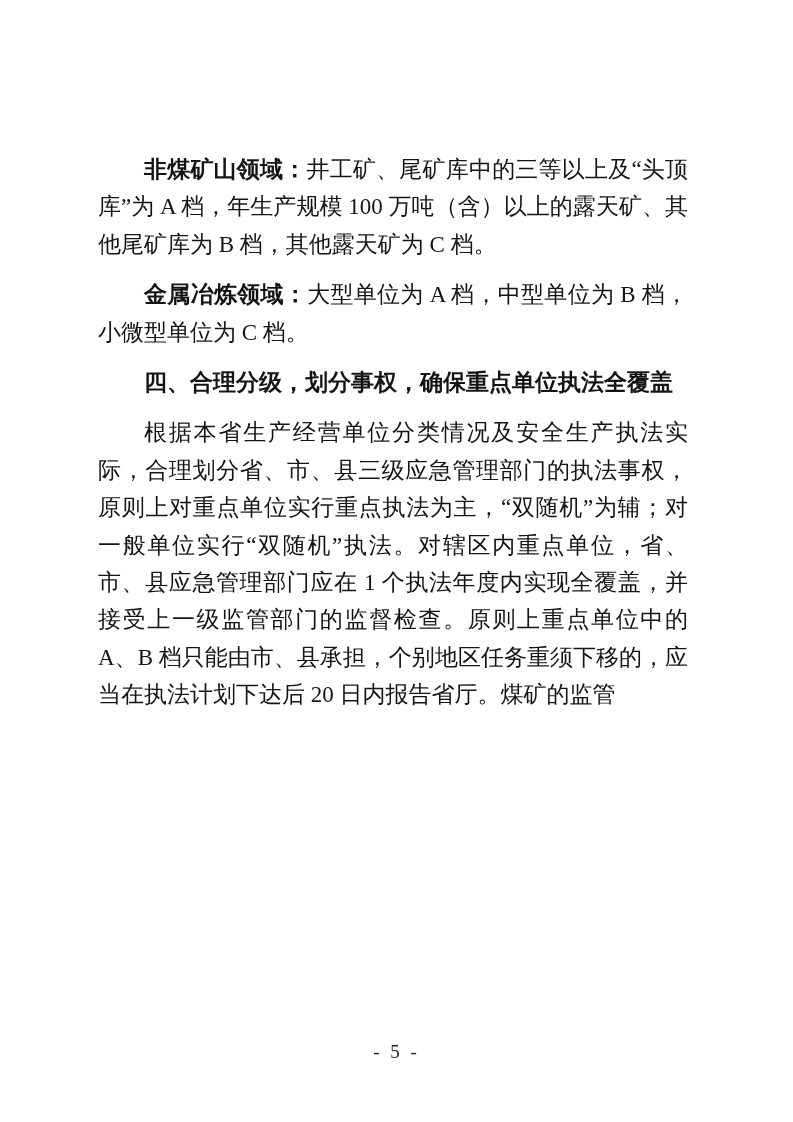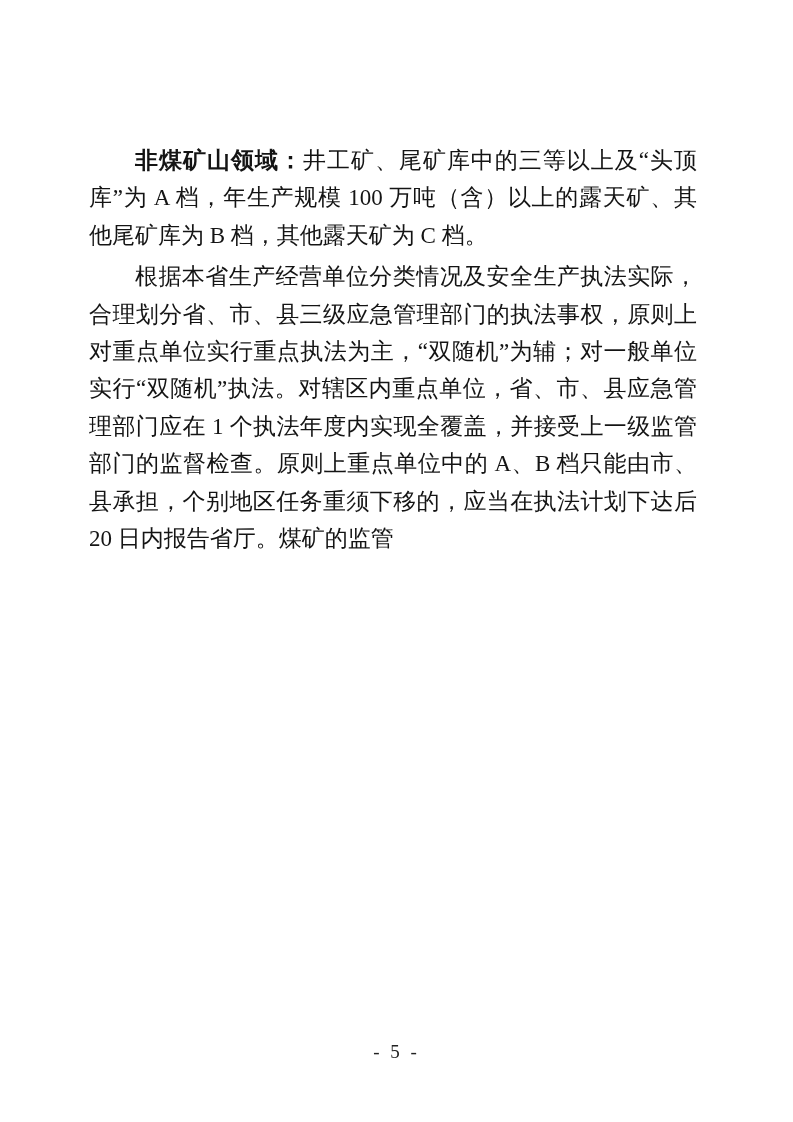--- a/index.html
+++ b/index.html
@@ -20,21 +20,21 @@
     position: absolute;
     left: 85px;
     top: 138px;
     width: 616px;
     font-size: 23px;
     line-height: 37.4px;
     text-align: justify;
     text-justify: inter-ideograph;
   }
   .para {
-    margin: 4px;
+    margin: 13px;
     text-indent: 2em;
   }
   .bold {
     font-weight: bold;
   }
   .footer {
     position: absolute;
     top: 1041px;
     left: 0;
     width: 100%;
@@ -46,21 +46,23 @@
 </style>
 </head>
 <body>
 
 <div class="page">
   <div class="content">
 
     <p class="para"><span class="bold">非煤矿山领域：</span><span>井工矿、尾矿库中的三等以上及“头顶库”为 A 档，年生产规模 100 万吨（含）以上的露天矿、其他尾矿库为 B 档，其他露天矿为 C 档。</span></p>
 
 
+    <p class="para"><span class="bold">金属冶炼领域：</span><span>大型单位为 A 档，中型单位为 B 档，小微型单位为 C 档。</span></p>
 
 
+    <p class="para bold"><span>四、合理分级，划分事权，确保重点单位执法全覆盖</span></p>
 
     <p class="para"><span>根据本省生产经营单位分类情况及安全生产执法实际，合理划分省、市、县三级应急管理部门的执法事权，原则上对重点单位实行重点执法为主，“双随机”为辅；对一般单位实行“双随机”执法。对辖区内重点单位，省、市、县应急管理部门应在 1 个执法年度内实现全覆盖，并接受上一级监管部门的监督检查。原则上重点单位中的 A、B 档只能由市、县承担，个别地区任务重须下移的，应当在执法计划下达后 20 日内报告省厅。煤矿的监管</span></p>
 
   </div>
 
   <div class="footer">- 5 -</div>
 </div>
 
 </body></html>

